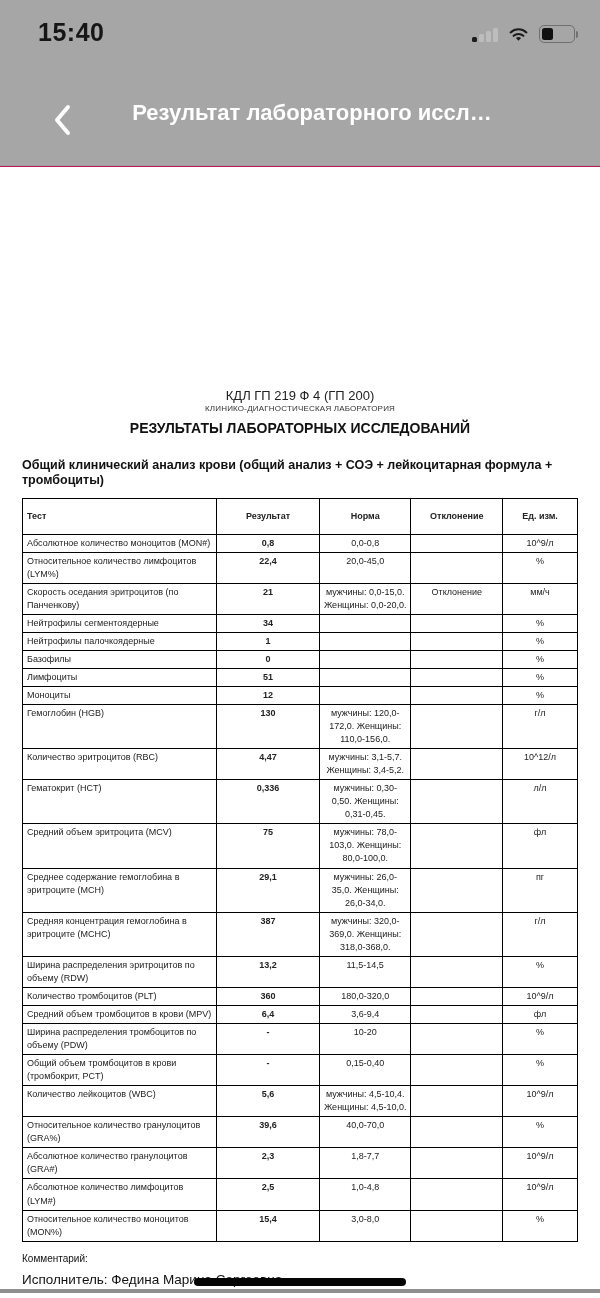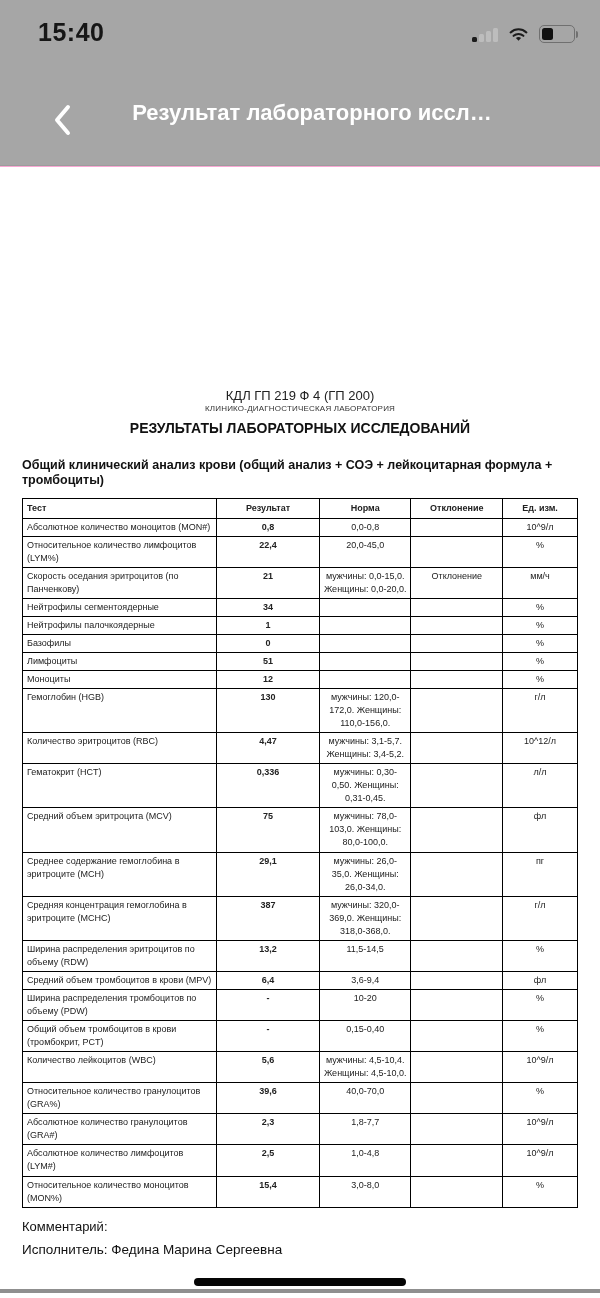--- a/index.html
+++ b/index.html
@@ -2,21 +2,21 @@
 <html><head>
 <meta charset="utf-8">
 <style>
   * { box-sizing: border-box; margin: 0; padding: 0; }
   html, body { background: #e0e0e0; }
   body { font-family: "Liberation Sans", sans-serif; }
   .screen {
     position: relative;
     width: 600px; height: 1298px;
     margin: 0 auto;
-    background: #f9a8d4;
+    background: #be185d;
     overflow: hidden;
   }
 
   
   .top-chrome {
     position: absolute; top: 0; left: 0;
     width: 600px; height: 166px;
     background: #a6a6a6;
     border-bottom: 1px solid #9c9c9c;
   }
@@ -82,29 +82,29 @@
   table.results {
     width: 100%; border-collapse: collapse; margin-top: 9px;
     font-size: 9px; color: #222;
   }
   table.results th, table.results td {
     border: 1px solid #000;
     padding: 2px 4px;
     vertical-align: top;
     line-height: 1.45;
   }
-  table.results th { font-weight: 700; text-align: center; padding: 3px 4px; }
+  table.results th { font-weight: 700; text-align: center; padding: 11px 4px; }
   table.results th.col-test { text-align: left; }
   td.col-test { text-align: left; width: 35%; }
   td.col-result { text-align: center; font-weight: 700; width: 18.5%; }
   td.col-norm { text-align: center; width: 16.5%; }
   td.col-deviation { text-align: center; width: 16.5%; }
   td.col-unit { text-align: center; width: 13.5%; }
 
-  .comment-label { font-size: 13px; color: #111; margin-top: 11px; }
+  .comment-label { font-size: 10px; color: #111; margin-top: 11px; }
   .executor { font-size: 13.5px; color: #111; margin-top: 8px; }
 
   
   .page-edge-line {
     position: absolute; left: 0; bottom: 5px;
     width: 600px; height: 4px; background: #8f8f8f;
   }
   .home-indicator {
     position: absolute; left: 194px; bottom: 12px;
     width: 212px; height: 8px;
@@ -267,20 +267,27 @@
               <td class="col-unit">г/л</td>
             </tr>
             <tr>
               <td class="col-test">Ширина распределения эритроцитов по объему (RDW)</td>
               <td class="col-result">13,2</td>
               <td class="col-norm">11,5-14,5</td>
               <td class="col-deviation"></td>
               <td class="col-unit">%</td>
             </tr>
             <tr>
+              <td class="col-test">Количество тромбоцитов (PLT)</td>
+              <td class="col-result">360</td>
+              <td class="col-norm">180,0-320,0</td>
+              <td class="col-deviation"></td>
+              <td class="col-unit">10^9/л</td>
+            </tr>
+            <tr>
               <td class="col-test">Средний объем тромбоцитов в крови (MPV)</td>
               <td class="col-result">6,4</td>
               <td class="col-norm">3,6-9,4</td>
               <td class="col-deviation"></td>
               <td class="col-unit">фл</td>
             </tr>
             <tr>
               <td class="col-test">Ширина распределения тромбоцитов по объему (PDW)</td>
               <td class="col-result">-</td>
               <td class="col-norm">10-20</td>

